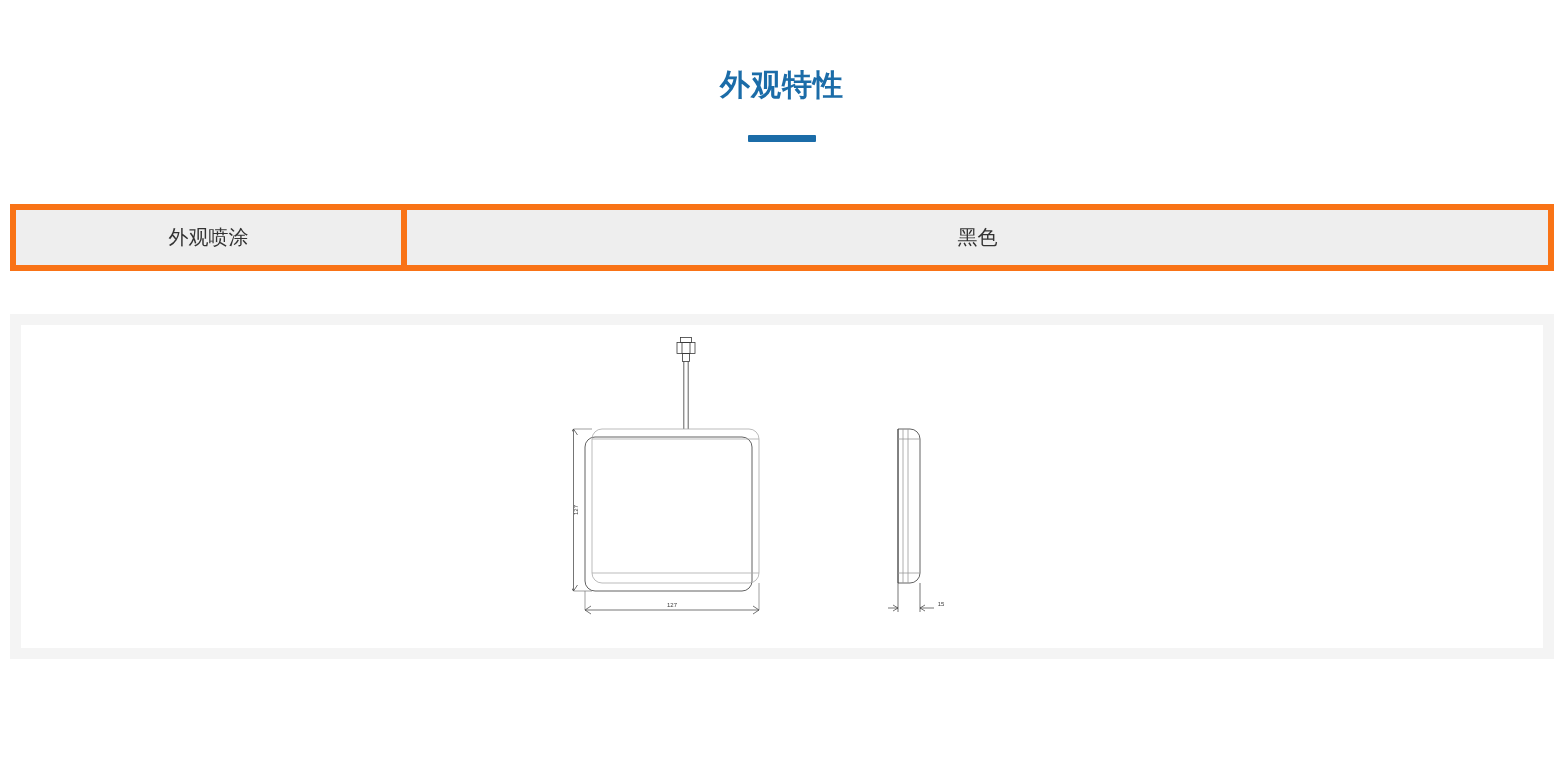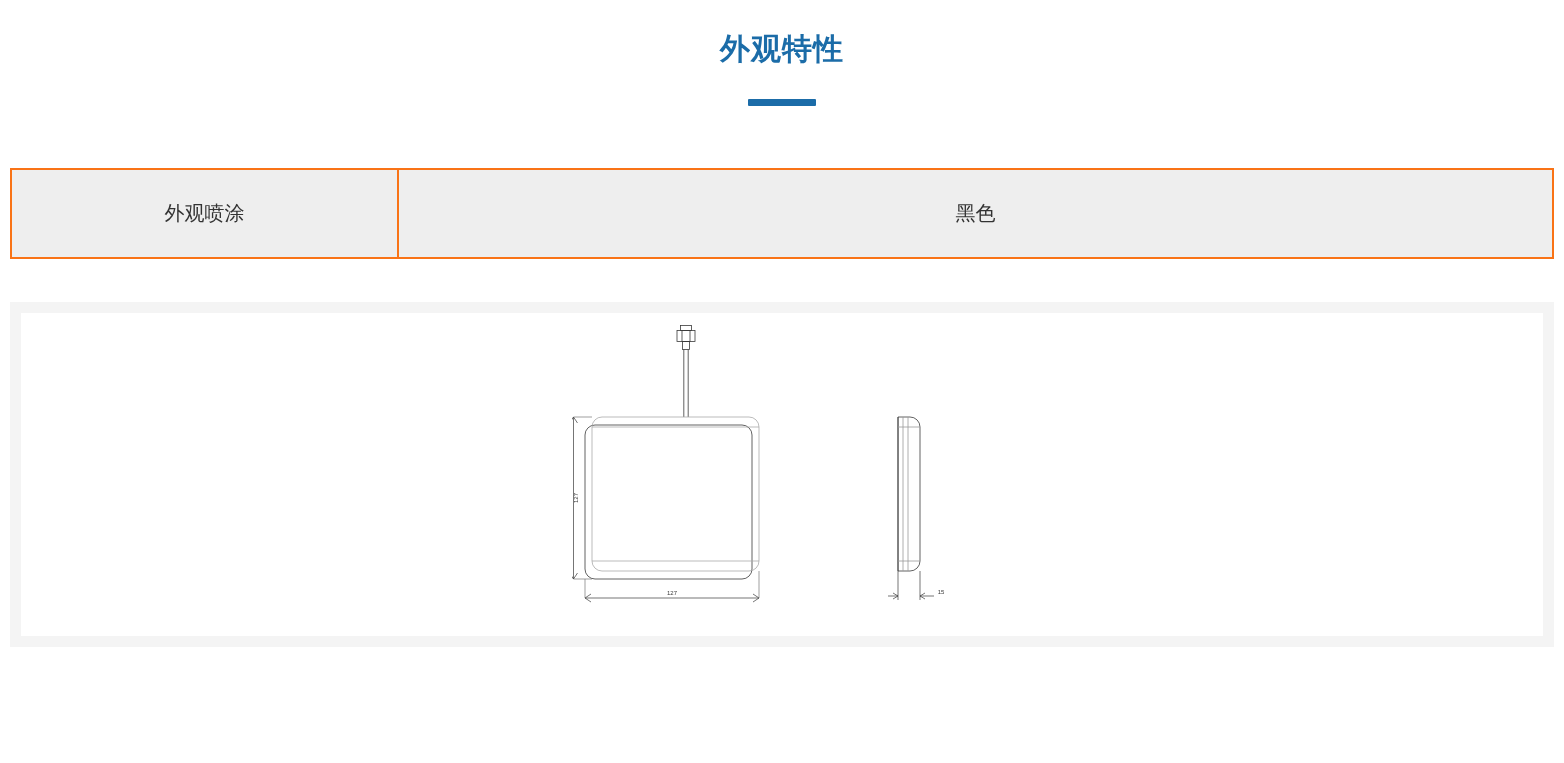--- a/index.html
+++ b/index.html
@@ -13,21 +13,21 @@
     font-family: "Liberation Sans", "DejaVu Sans", sans-serif;
     color: #333333;
     overflow: hidden;
     position: relative;
   }
 
   
   .title-block {
     width: 100%;
     text-align: center;
-    padding-top: 28px;
+    padding-top: 64px;
   }
   .section-title {
     font-size: 30px;
     font-weight: bold;
     color: #1b6ca8;
     line-height: 42px;
     letter-spacing: 1px;
     margin: 0;
   }
   .title-underline {
@@ -44,27 +44,27 @@
     width: 1544px;
     box-sizing: border-box;
   }
   table.spec-table {
     width: 100%;
     border-collapse: collapse;
     table-layout: fixed;
     border: 1px solid #e2e2e2;
   }
   table.spec-table td {
-    border: 2px solid #f97316;
+    border: 6px solid #f97316;
     text-align: center;
     vertical-align: middle;
     height: 55px;
     font-size: 20px;
     color: #333333;
-    padding: 16px 6px;
+    padding: 0 6px;
   }
   table.spec-table tr.row-shaded td {
     background: #eeeeee;
   }
   table.spec-table tr.row-plain td {
     background: #ffffff;
   }
   .col-label { width: 373px; }
 
   

